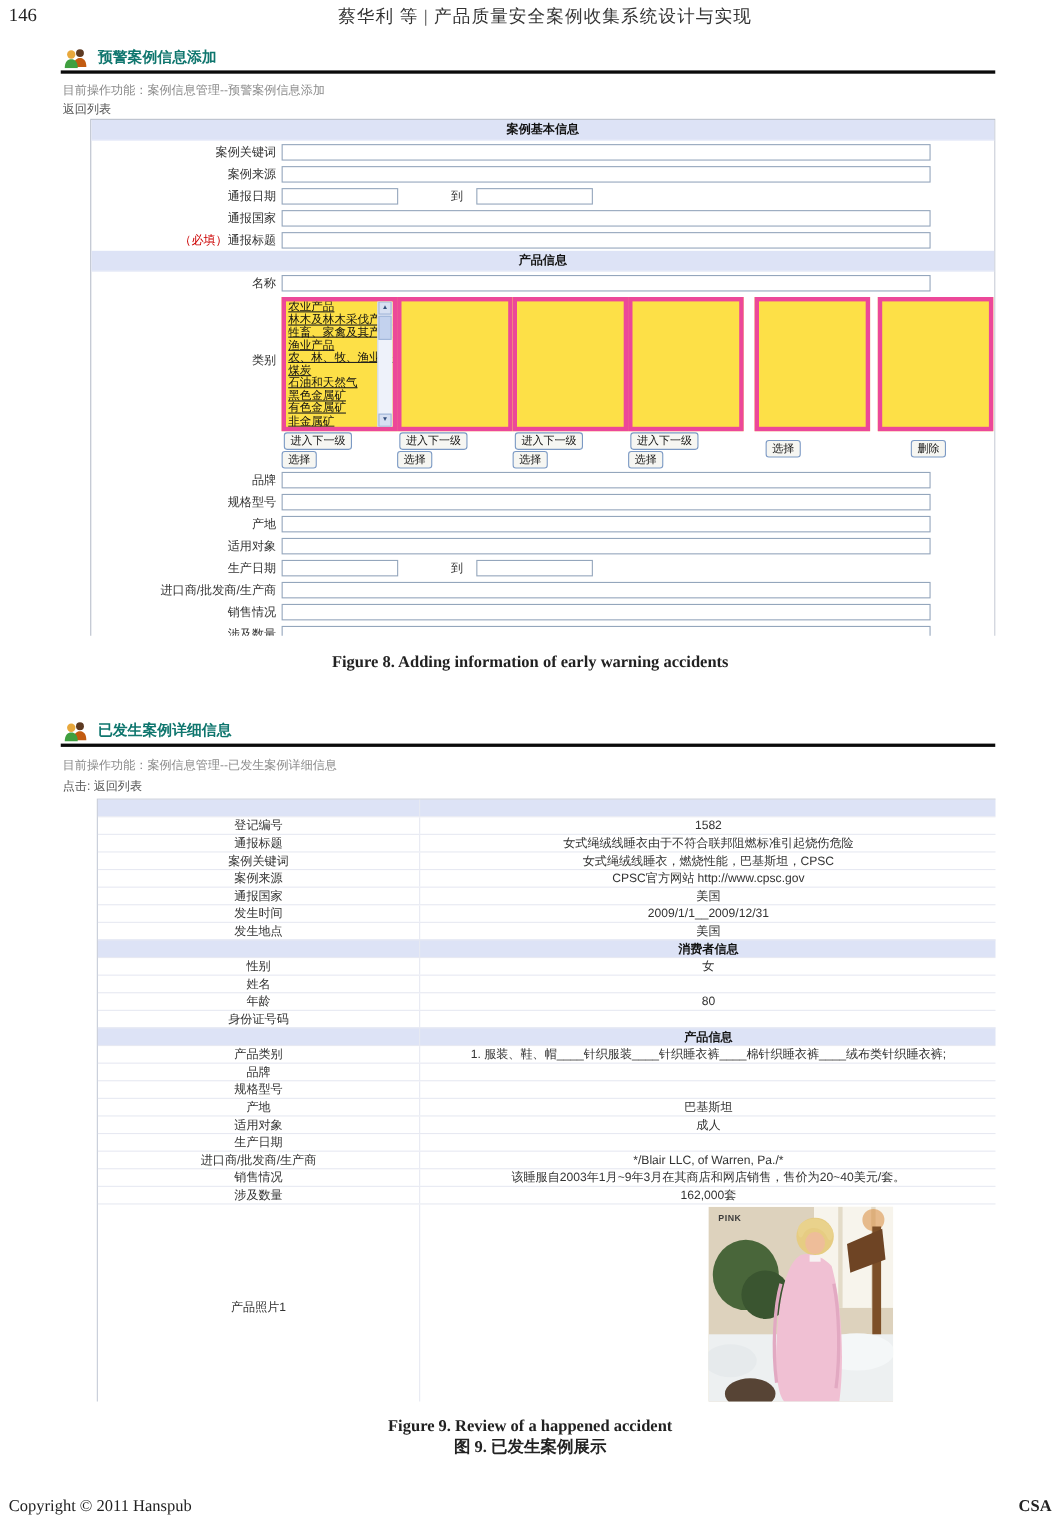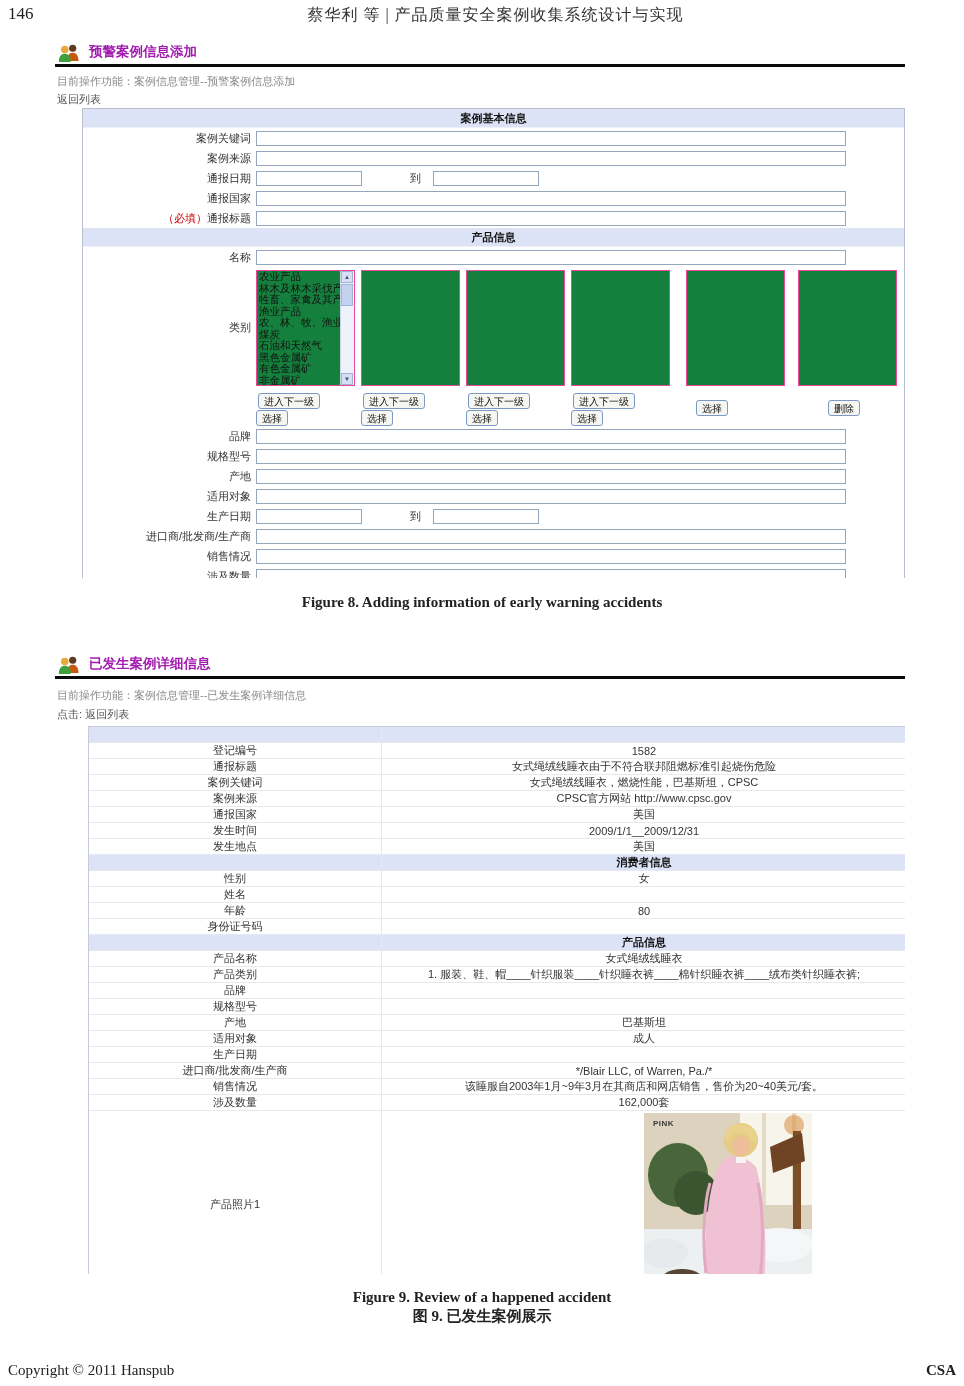--- a/index.html
+++ b/index.html
@@ -12,41 +12,41 @@
   .ptitle{position:absolute;left:0;right:0;top:5px;text-align:center;font-size:16px;color:#333;letter-spacing:1px;padding-left:27px;}
   .footer-left{position:absolute;left:8px;top:1362px;font-size:15px;}
   .footer-right{position:absolute;right:8px;top:1362px;font-size:15px;font-weight:bold;}
   .caption{position:absolute;left:0;width:964px;text-align:center;font-weight:bold;font-size:15px;line-height:19px;}
 
   
   .shot{position:absolute;left:55px;width:850px;background:#fff;}
   #shot1{top:38px;height:540px;overflow:hidden;}
   #shot2{top:650px;height:624px;overflow:hidden;}
   .titlebar{position:absolute;left:2px;top:2px;height:24px;display:flex;align-items:center;}
-  .titlebar .ttl{font-size:13.5px;font-weight:bold;color:#a21caf;margin-left:8px;}
+  .titlebar .ttl{font-size:13.5px;font-weight:bold;color:#0f766e;margin-left:8px;}
   .rule{position:absolute;left:0;top:26px;width:100%;height:3px;background:#0a0a0a;}
   .crumb{position:absolute;left:2px;font-size:11px;color:#8a8a8a;}
   .backline{position:absolute;left:2px;font-size:11px;color:#555;}
   .backline .lnk{cursor:pointer;}
 
   
   .formbox{position:absolute;left:27px;top:70px;width:821px;height:470px;border:1px solid #b9bfcb;background:#fff;overflow:hidden;}
   .secbar{height:18px;background:#dde3f6;border-bottom:1px solid #eef1fa;text-align:center;
           font-size:11px;font-weight:bold;line-height:18px;color:#111;}
   .frow{display:flex;align-items:center;height:20px;}
   .flabel{flex:none;width:168px;text-align:right;padding-right:5px;font-size:11px;color:#333;white-space:nowrap;}
   .req{color:#cc0000;}
   .tinput{flex:none;height:13px;border:1px solid #94a6bc;background:#fff;padding:0;margin:0;}
   .w-full{width:588px;}
   .w-date{width:104px;}
   .to{font-size:11px;color:#333;margin-left:48px;margin-right:12px;}
   .listrow{height:120px;align-items:flex-start;padding-top:3px;}
   .listrow .flabel{margin-top:50px;}
   .listarea{position:relative;flex:none;width:645px;height:116px;}
-  .lbox{position:absolute;top:0;width:97px;height:114px;border:1px solid #ec4899;background:#15803d;overflow:hidden;}
+  .lbox{position:absolute;top:0;width:97px;height:114px;border:4px solid #ec4899;background:#fde047;overflow:hidden;text-decoration:underline;}
   .opt{font-size:10.5px;line-height:11.5px;padding-left:2px;white-space:nowrap;color:#111;}
   .sbar{position:absolute;right:0;top:0;width:13px;height:100%;background:#eef2fa;border-left:1px solid #cdd6e8;}
   .sarrow{position:absolute;left:0;width:12px;height:12px;background:#d7e0f2;border:1px solid #9eb4d8;
           font-size:6px;line-height:11px;text-align:center;color:#35507e;box-sizing:border-box;}
   .sarrow.up{top:0;}
   .sarrow.dn{bottom:0;}
   .sthumb{position:absolute;left:0;top:13px;width:12px;height:22px;background:#c3d2ee;border:1px solid #9eb4d8;box-sizing:border-box;}
   .btnrow{height:36px;align-items:flex-end;}
   .btnarea{height:36px;}
   .btn{position:absolute;height:16px;font-size:10px;line-height:13px;padding:0 5px;background:#f6f6f2;
@@ -277,24 +277,20 @@
       <div class="trow">
           <div class="tl">身份证号码</div>
           <div class="trv"></div>
         </div>
 
       <div class="trow sec">
           <div class="tl"></div>
           <div class="trv">产品信息</div>
         </div>
 
-      <div class="trow">
-          <div class="tl">产品名称</div>
-          <div class="trv">女式绳绒线睡衣</div>
-        </div>
       <div class="trow">
           <div class="tl">产品类别</div>
           <div class="trv">1. 服装、鞋、帽____针织服装____针织睡衣裤____棉针织睡衣裤____绒布类针织睡衣裤;</div>
         </div>
       <div class="trow">
           <div class="tl">品牌</div>
           <div class="trv"></div>
         </div>
       <div class="trow">
           <div class="tl">规格型号</div>

